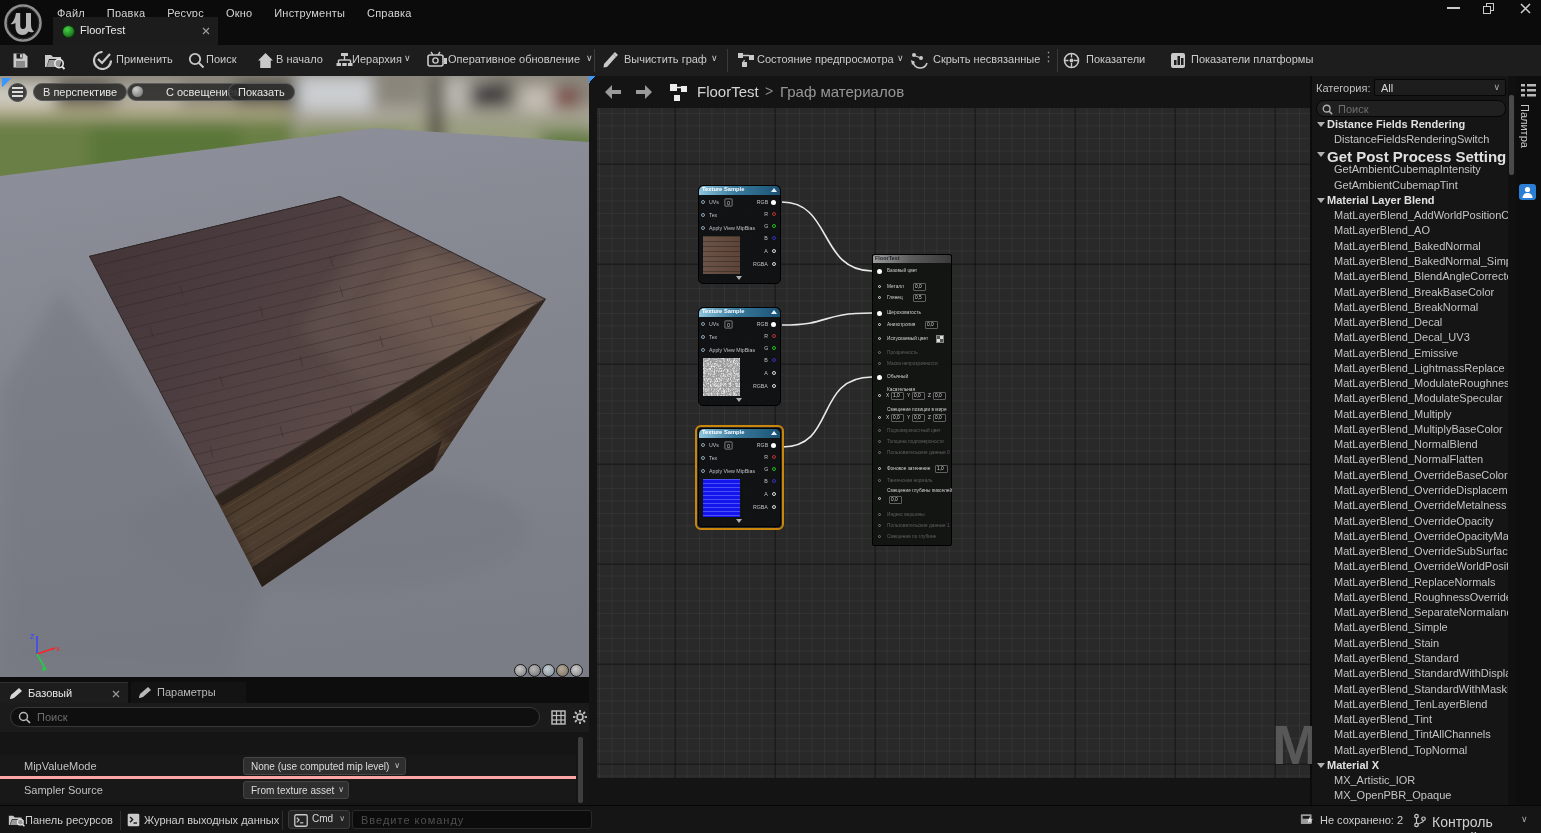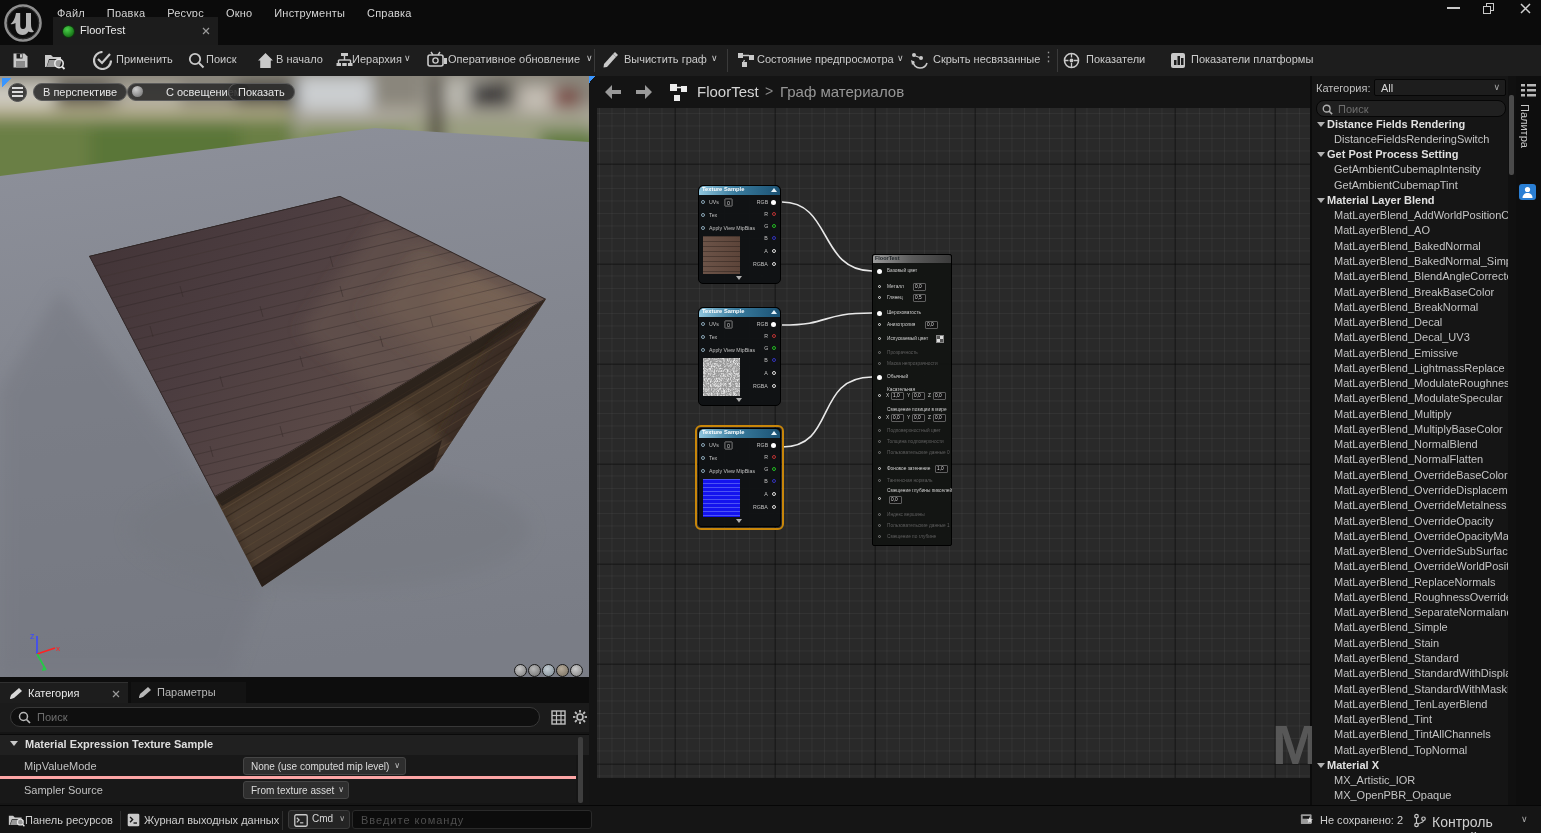--- a/index.html
+++ b/index.html
@@ -294,21 +294,21 @@
     <div class="abs" style="left:556px;top:588px;width:13px;height:13px;border-radius:50%;background:radial-gradient(circle at 40% 35%,#b5aa99,#776e5f);border:1px solid #1a1a1a;"></div>
     <div class="abs" style="left:570px;top:588px;width:13px;height:13px;border-radius:50%;background:radial-gradient(circle at 40% 35%,#cccccc,#808080);border:1px solid #1a1a1a;"></div>
   </div>
   <div id="details" class="abs" style="left:0;top:677px;width:589px;height:128px;background:#151515;">
     <div class="abs" style="left:0;top:0;width:589px;height:26px;background:#0d0d0d;"></div>
     <div class="abs" style="left:0;top:5px;width:128px;height:21px;background:#1d1d1d;border-top:1px solid #303030;">
       <svg class="abs" style="left:9px;top:4px;" width="14" height="13" viewBox="0 0 14 13">
           <path d="M1 12l1-4 8-7 3 3-8 7z" fill="#d8d8d8"></path>
           <path d="M1 12l3-1-2-2z" fill="#d8d8d8"></path>
         </svg>
-      <div class="abs" style="left:28px;top:4px;font-size:11px;color:#e8e8e8;">Категория</div>
+      <div class="abs" style="left:28px;top:4px;font-size:11px;color:#e8e8e8;">Базовый</div>
       <svg class="abs" style="left:112px;top:7px;" width="8" height="8" viewBox="0 0 8 8">
           <path d="M1 1l6 6M7 1l-6 6" stroke="#9a9a9a" stroke-width="1.2"></path>
         </svg>
     </div>
     <div class="abs" style="left:131px;top:5px;width:115px;height:21px;background:#131313;">
       <svg class="abs" style="left:7px;top:4px;" width="14" height="13" viewBox="0 0 14 13">
           <path d="M1 12l1-4 8-7 3 3-8 7z" fill="#b8b8b8"></path>
           <path d="M1 12l3-1-2-2z" fill="#b8b8b8"></path>
         </svg>
       <div class="abs" style="left:26px;top:4px;font-size:11px;color:#b8b8b8;">Параметры</div>
@@ -334,24 +334,20 @@
             <line x1="8" y1="1" x2="8" y2="3.4"></line>
             <line x1="8" y1="12.6" x2="8" y2="15"></line>
             <line x1="1" y1="8" x2="3.4" y2="8"></line>
             <line x1="12.6" y1="8" x2="15" y2="8"></line>
             <line x1="3" y1="3" x2="4.8" y2="4.8"></line>
             <line x1="11.2" y1="11.2" x2="13" y2="13"></line>
             <line x1="13" y1="3" x2="11.2" y2="4.8"></line>
             <line x1="3" y1="13" x2="4.8" y2="11.2"></line>
           </g>
         </svg>
-    </div>
-    <div class="abs" style="left:0;top:57px;width:589px;height:21px;background:#202020;border-top:1px solid #0a0a0a;">
-      <div class="abs" style="left:10px;top:6px;width:0;height:0;border-left:4px solid transparent;border-right:4px solid transparent;border-top:5px solid #c8c8c8;"></div>
-      <div class="abs" style="left:25px;top:3px;font-size:11px;font-weight:bold;color:#dedede;">Material Expression Texture Sample</div>
     </div>
     <div class="abs" style="left:0;top:78px;width:576px;height:24px;background:#181818;border-bottom:3px solid #fca5a5;">
       <div class="abs" style="left:24px;top:5px;font-size:11px;color:#c0c0c0;">MipValueMode</div>
       <div class="abs" style="left:243px;top:2px;width:163px;height:18px;background:#2e2e2e;border:1px solid #454545;border-radius:3px;">
         <div class="abs" style="left:7px;top:3px;font-size:10px;color:#dcdcdc;">None (use computed mip level)</div>
         <div class="abs" style="right:5px;top:3px;font-size:8px;color:#c0c0c0;">∨</div>
       </div>
     </div>
     <div class="abs" style="left:0;top:102px;width:576px;height:24px;background:#181818;">
       <div class="abs" style="left:24px;top:5px;font-size:11px;color:#c0c0c0;">Sampler Source</div>
@@ -606,21 +602,21 @@
       <svg class="abs" style="left:5px;top:3px;" width="11" height="11" viewBox="0 0 13 13">
           <circle cx="5.5" cy="5.5" r="4" fill="none" stroke="#b0b0b0" stroke-width="1.6"></circle>
           <line x1="8.5" y1="8.5" x2="12" y2="12" stroke="#b0b0b0" stroke-width="1.8"></line>
         </svg>
       <div class="abs" style="left:21px;top:2px;font-size:11px;color:#6e6e6e;">Поиск</div>
     </div>
     <div class="abs" style="left:5px;top:41.5px;width:0;height:0;border-left:4px solid transparent;border-right:4px solid transparent;border-top:5px solid #b0b0b0;margin-top:4px;"></div>
       <div class="abs" style="left:15px;top:41.5px;font-size:11px;font-weight:bold;color:#e0e0e0;white-space:nowrap;">Distance Fields Rendering</div>
       <div class="abs" style="left:22px;top:56.8px;font-size:11px;color:#c4c4c4;white-space:nowrap;">DistanceFieldsRenderingSwitch</div>
       <div class="abs" style="left:5px;top:72.0px;width:0;height:0;border-left:4px solid transparent;border-right:4px solid transparent;border-top:5px solid #b0b0b0;margin-top:4px;"></div>
-      <div class="abs" style="left:15px;top:72.0px;font-size:11px;font-weight:bold;color:#e0e0e0;white-space:nowrap;">Get Post Process Setting</div>
+      <div class="abs" style="left:15px;top:72.0px;font-size:15px;font-weight:bold;color:#e0e0e0;white-space:nowrap;">Get Post Process Setting</div>
       <div class="abs" style="left:22px;top:87.3px;font-size:11px;color:#c4c4c4;white-space:nowrap;">GetAmbientCubemapIntensity</div>
       <div class="abs" style="left:22px;top:102.6px;font-size:11px;color:#c4c4c4;white-space:nowrap;">GetAmbientCubemapTint</div>
       <div class="abs" style="left:5px;top:117.8px;width:0;height:0;border-left:4px solid transparent;border-right:4px solid transparent;border-top:5px solid #b0b0b0;margin-top:4px;"></div>
       <div class="abs" style="left:15px;top:117.8px;font-size:11px;font-weight:bold;color:#e0e0e0;white-space:nowrap;">Material Layer Blend</div>
       <div class="abs" style="left:22px;top:133.1px;font-size:11px;color:#c4c4c4;white-space:nowrap;">MatLayerBlend_AddWorldPositionOff</div>
       <div class="abs" style="left:22px;top:148.4px;font-size:11px;color:#c4c4c4;white-space:nowrap;">MatLayerBlend_AO</div>
       <div class="abs" style="left:22px;top:163.7px;font-size:11px;color:#c4c4c4;white-space:nowrap;">MatLayerBlend_BakedNormal</div>
       <div class="abs" style="left:22px;top:178.9px;font-size:11px;color:#c4c4c4;white-space:nowrap;">MatLayerBlend_BakedNormal_Simple</div>
       <div class="abs" style="left:22px;top:194.2px;font-size:11px;color:#c4c4c4;white-space:nowrap;">MatLayerBlend_BlendAngleCorrected</div>
       <div class="abs" style="left:22px;top:209.5px;font-size:11px;color:#c4c4c4;white-space:nowrap;">MatLayerBlend_BreakBaseColor</div>

